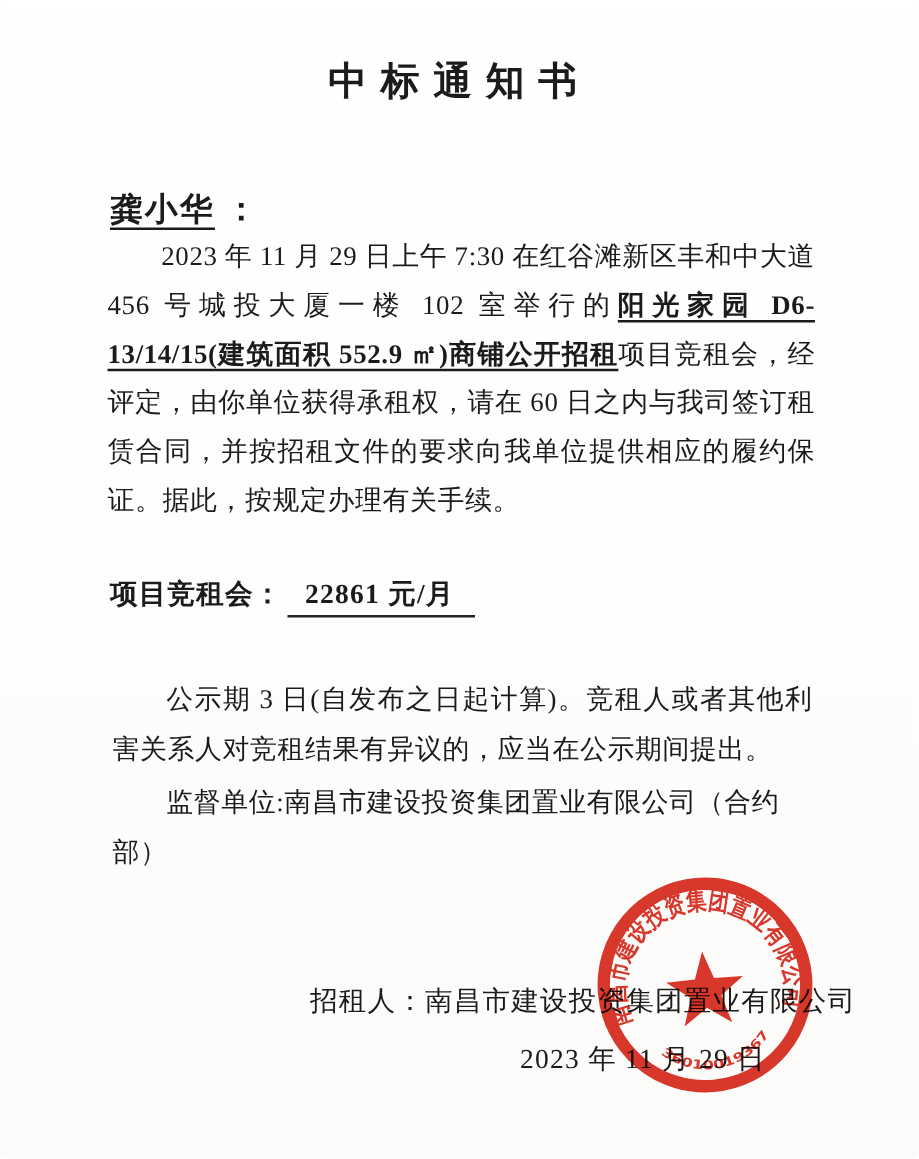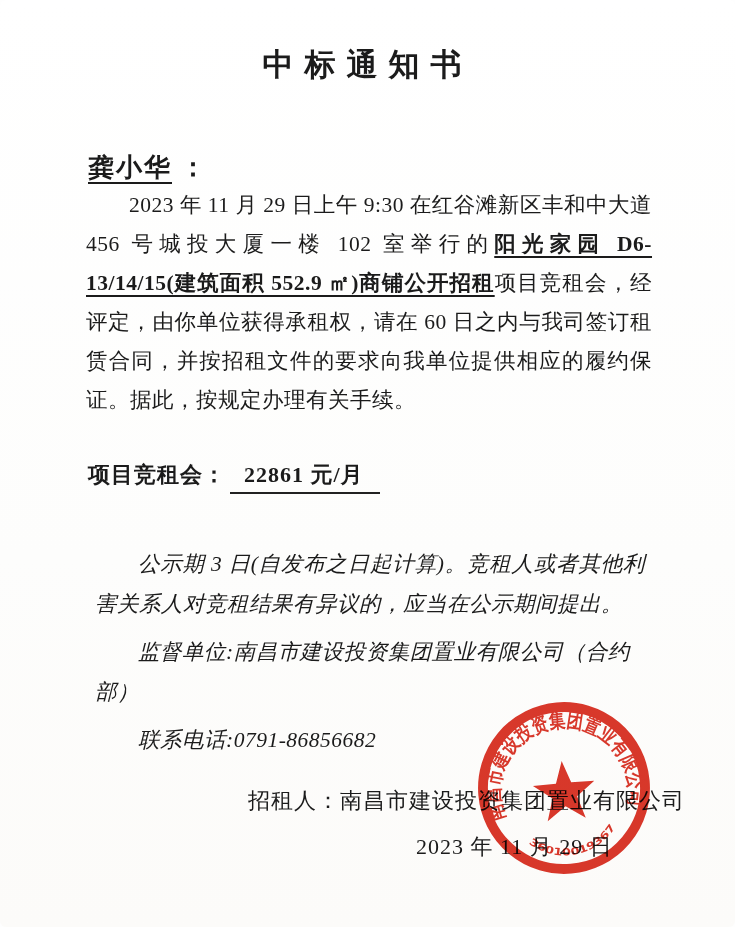--- a/index.html
+++ b/index.html
@@ -45,21 +45,21 @@
   .bid-value{
     display:inline-block;
     padding:0 16px 2px 14px;
     border-bottom:2px solid #222;
     margin-left:4px;
   }
   .notice{
     position:absolute;top:536px;left:86px;width:568px;
     font-size:21.5px;line-height:39.5px;letter-spacing:0.5px;
   }
-  .notice p{margin:9px;text-indent:2em;font-style:italic;}
+  .notice p{margin:4px;text-indent:2em;}
   .notice .justified{text-align:justify;}
   .signature{
     position:absolute;top:778px;left:248px;
     font-size:22px;line-height:46px;letter-spacing:1px;
   }
   .signature .sig-date{margin-left:168px;}
   .seal{
     position:absolute;left:474px;top:698px;width:180px;height:180px;
     mix-blend-mode:multiply;
     transform:rotate(-5deg);
@@ -72,30 +72,29 @@
 <body>
 
 <div class="page">
 
   <div class="doc-title">中标通知书</div>
 
   <div class="addressee">
     <span class="addressee-name">龚小华</span><span class="addressee-colon">：</span>
   </div>
 
-  <div class="para1"><span>2023 年 11 月 29 日上午 9:30 在红谷滩新区丰和中大道 456 号城投大厦一楼 102 室举行的</span><span class="hl">阳光家园 D6-13/14/15(建筑面积 552.9 ㎡)商铺公开招租</span><span>项目竞租会，经评定，由你单位获得承租权，请在 60 日之内与我司签订租赁合同，并按招租文件的要求向我单位提供相应的履约保证。据此，按规定办理有关手续。</span></div>
+  <div class="para1"><span>2023 年 11 月 29 日上午 7:30 在红谷滩新区丰和中大道 456 号城投大厦一楼 102 室举行的</span><span class="hl">阳光家园 D6-13/14/15(建筑面积 552.9 ㎡)商铺公开招租</span><span>项目竞租会，经评定，由你单位获得承租权，请在 60 日之内与我司签订租赁合同，并按招租文件的要求向我单位提供相应的履约保证。据此，按规定办理有关手续。</span></div>
 
   <div class="bid-line">
     <span>项目竞租会：</span><span class="bid-value">22861 元/月</span>
   </div>
 
   <div class="notice">
     <p class="justified">公示期 3 日(自发布之日起计算)。竞租人或者其他利害关系人对竞租结果有异议的，应当在公示期间提出。</p>
     <p>监督单位:南昌市建设投资集团置业有限公司（合约部）</p>
-    <p>联系电话:0791-86856682</p>
   </div>
 
   <div class="signature">
     <div><span>招租人：</span><span>南昌市建设投资集团置业有限公司</span></div>
     <div class="sig-date">2023 年 11 月 29 日</div>
   </div>
 
   <div class="seal">
     <svg viewBox="0 0 200 200" xmlns="http://www.w3.org/2000/svg">
       <defs>

